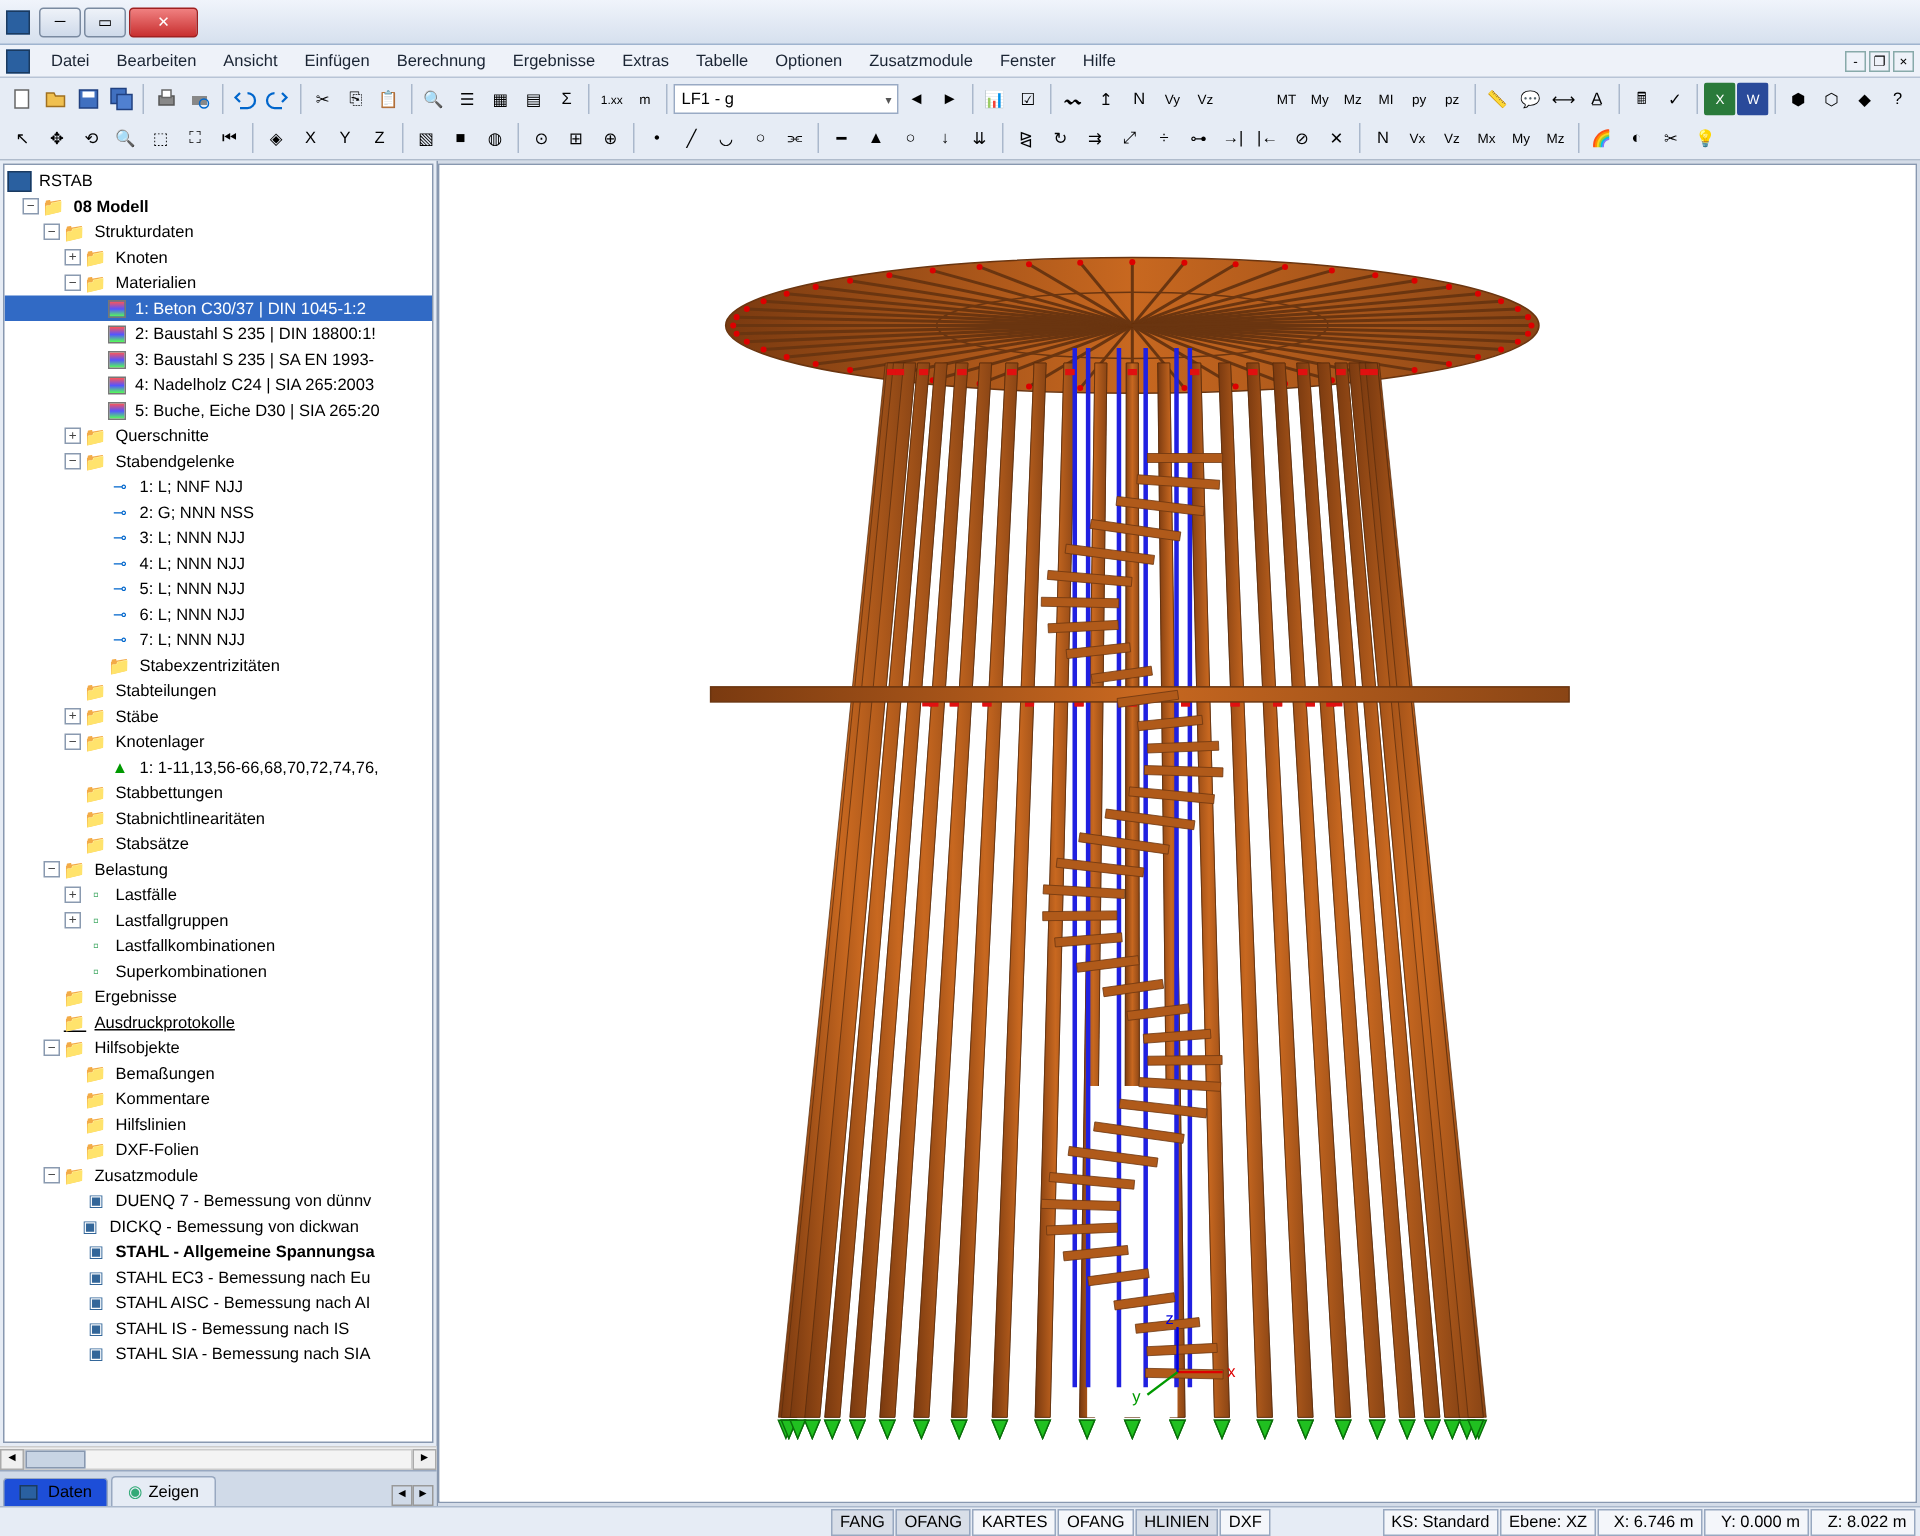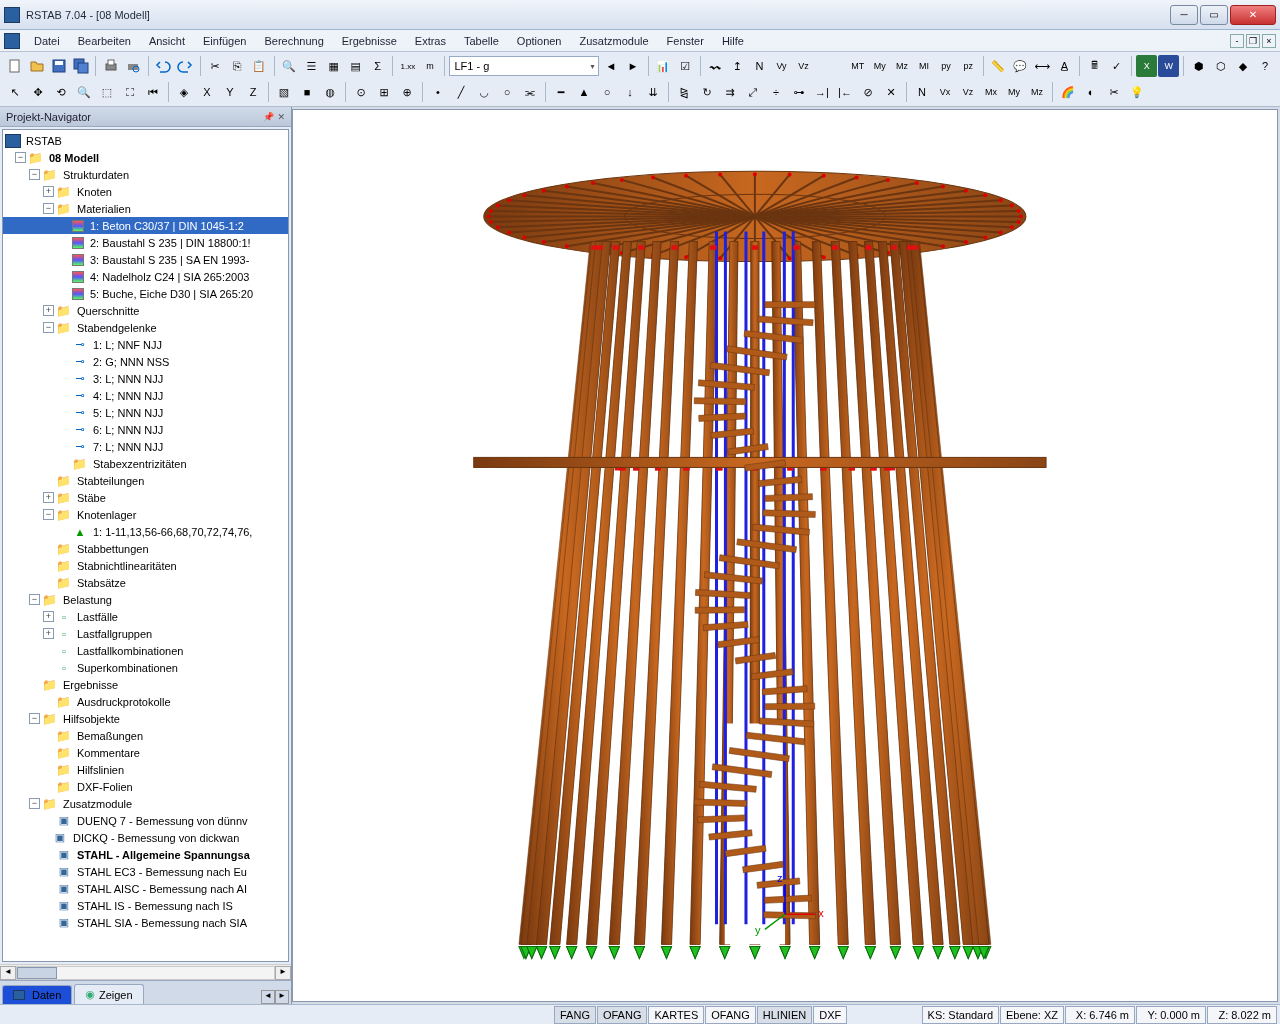--- a/index.html
+++ b/index.html
@@ -62,21 +62,20 @@
 .status .cell{ border:1px solid #98a8c0; padding:1px 5px; margin-right:1px; background:#f4f6fa; height:18px; display:flex;align-items:center;}
 .status .spacer{flex:1;}
 .status .cell.dark{ background:#d8dee8;}
 .status .coord{ min-width:70px; justify-content:flex-end;}
 </style>
 </head>
 <body>
 
 <div class="titlebar">
   <div class="appicon"></div>
-  <div class="title">RSTAB 7.04 - [08 Modell]</div>
   <div class="winbtns">
     <div class="winbtn">─</div>
     <div class="winbtn">▭</div>
     <div class="winbtn close">✕</div>
   </div>
 </div>
 
 <div class="menubar">
   <div class="appicon" style="width:16px;height:16px;background:#2a60a0;border:1px solid #1a3a60;margin-right:4px;"></div>
   <span>Datei</span>
@@ -252,24 +251,20 @@
     <div class="tbtn">🌈</div>
     <div class="tbtn">◐</div>
     <div class="tbtn">✂</div>
     <div class="tbtn">💡</div>
   </div>
 </div>
 
 <div class="main">
 
   <div class="sidepanel">
-    <div class="sidepanel-hdr">
-      <span>Projekt-Navigator</span>
-      <span class="pin">📌 ✕</span>
-    </div>
     <div class="tree">
       <div class="tree-item" style="padding-left:2px;">
           <span class="ticon root"></span>
           <span class="label">RSTAB</span>
         </div>
       <div class="tree-item" style="padding-left:12px;">
           <span class="expander">−</span>
           <span class="ticon folder"></span>
           <span class="label bold">08 Modell</span>
         </div>
@@ -421,21 +416,21 @@
       <div class="tree-item" style="padding-left:40px;">
           <span class="noexp"></span>
           <span class="ticon node"></span>
           <span class="label">Superkombinationen</span>
         </div>
       <div class="tree-item" style="padding-left:26px;">
           <span class="noexp"></span>
           <span class="ticon folder"></span>
           <span class="label">Ergebnisse</span>
         </div>
-      <div class="tree-item" style="padding-left:40px;">
+      <div class="tree-item" style="padding-left:26px;text-decoration:underline;">
           <span class="noexp"></span>
           <span class="ticon folder"></span>
           <span class="label">Ausdruckprotokolle</span>
         </div>
       <div class="tree-item" style="padding-left:26px;">
           <span class="expander">−</span>
           <span class="ticon folder"></span>
           <span class="label">Hilfsobjekte</span>
         </div>
       <div class="tree-item" style="padding-left:40px;align-items:center;">

